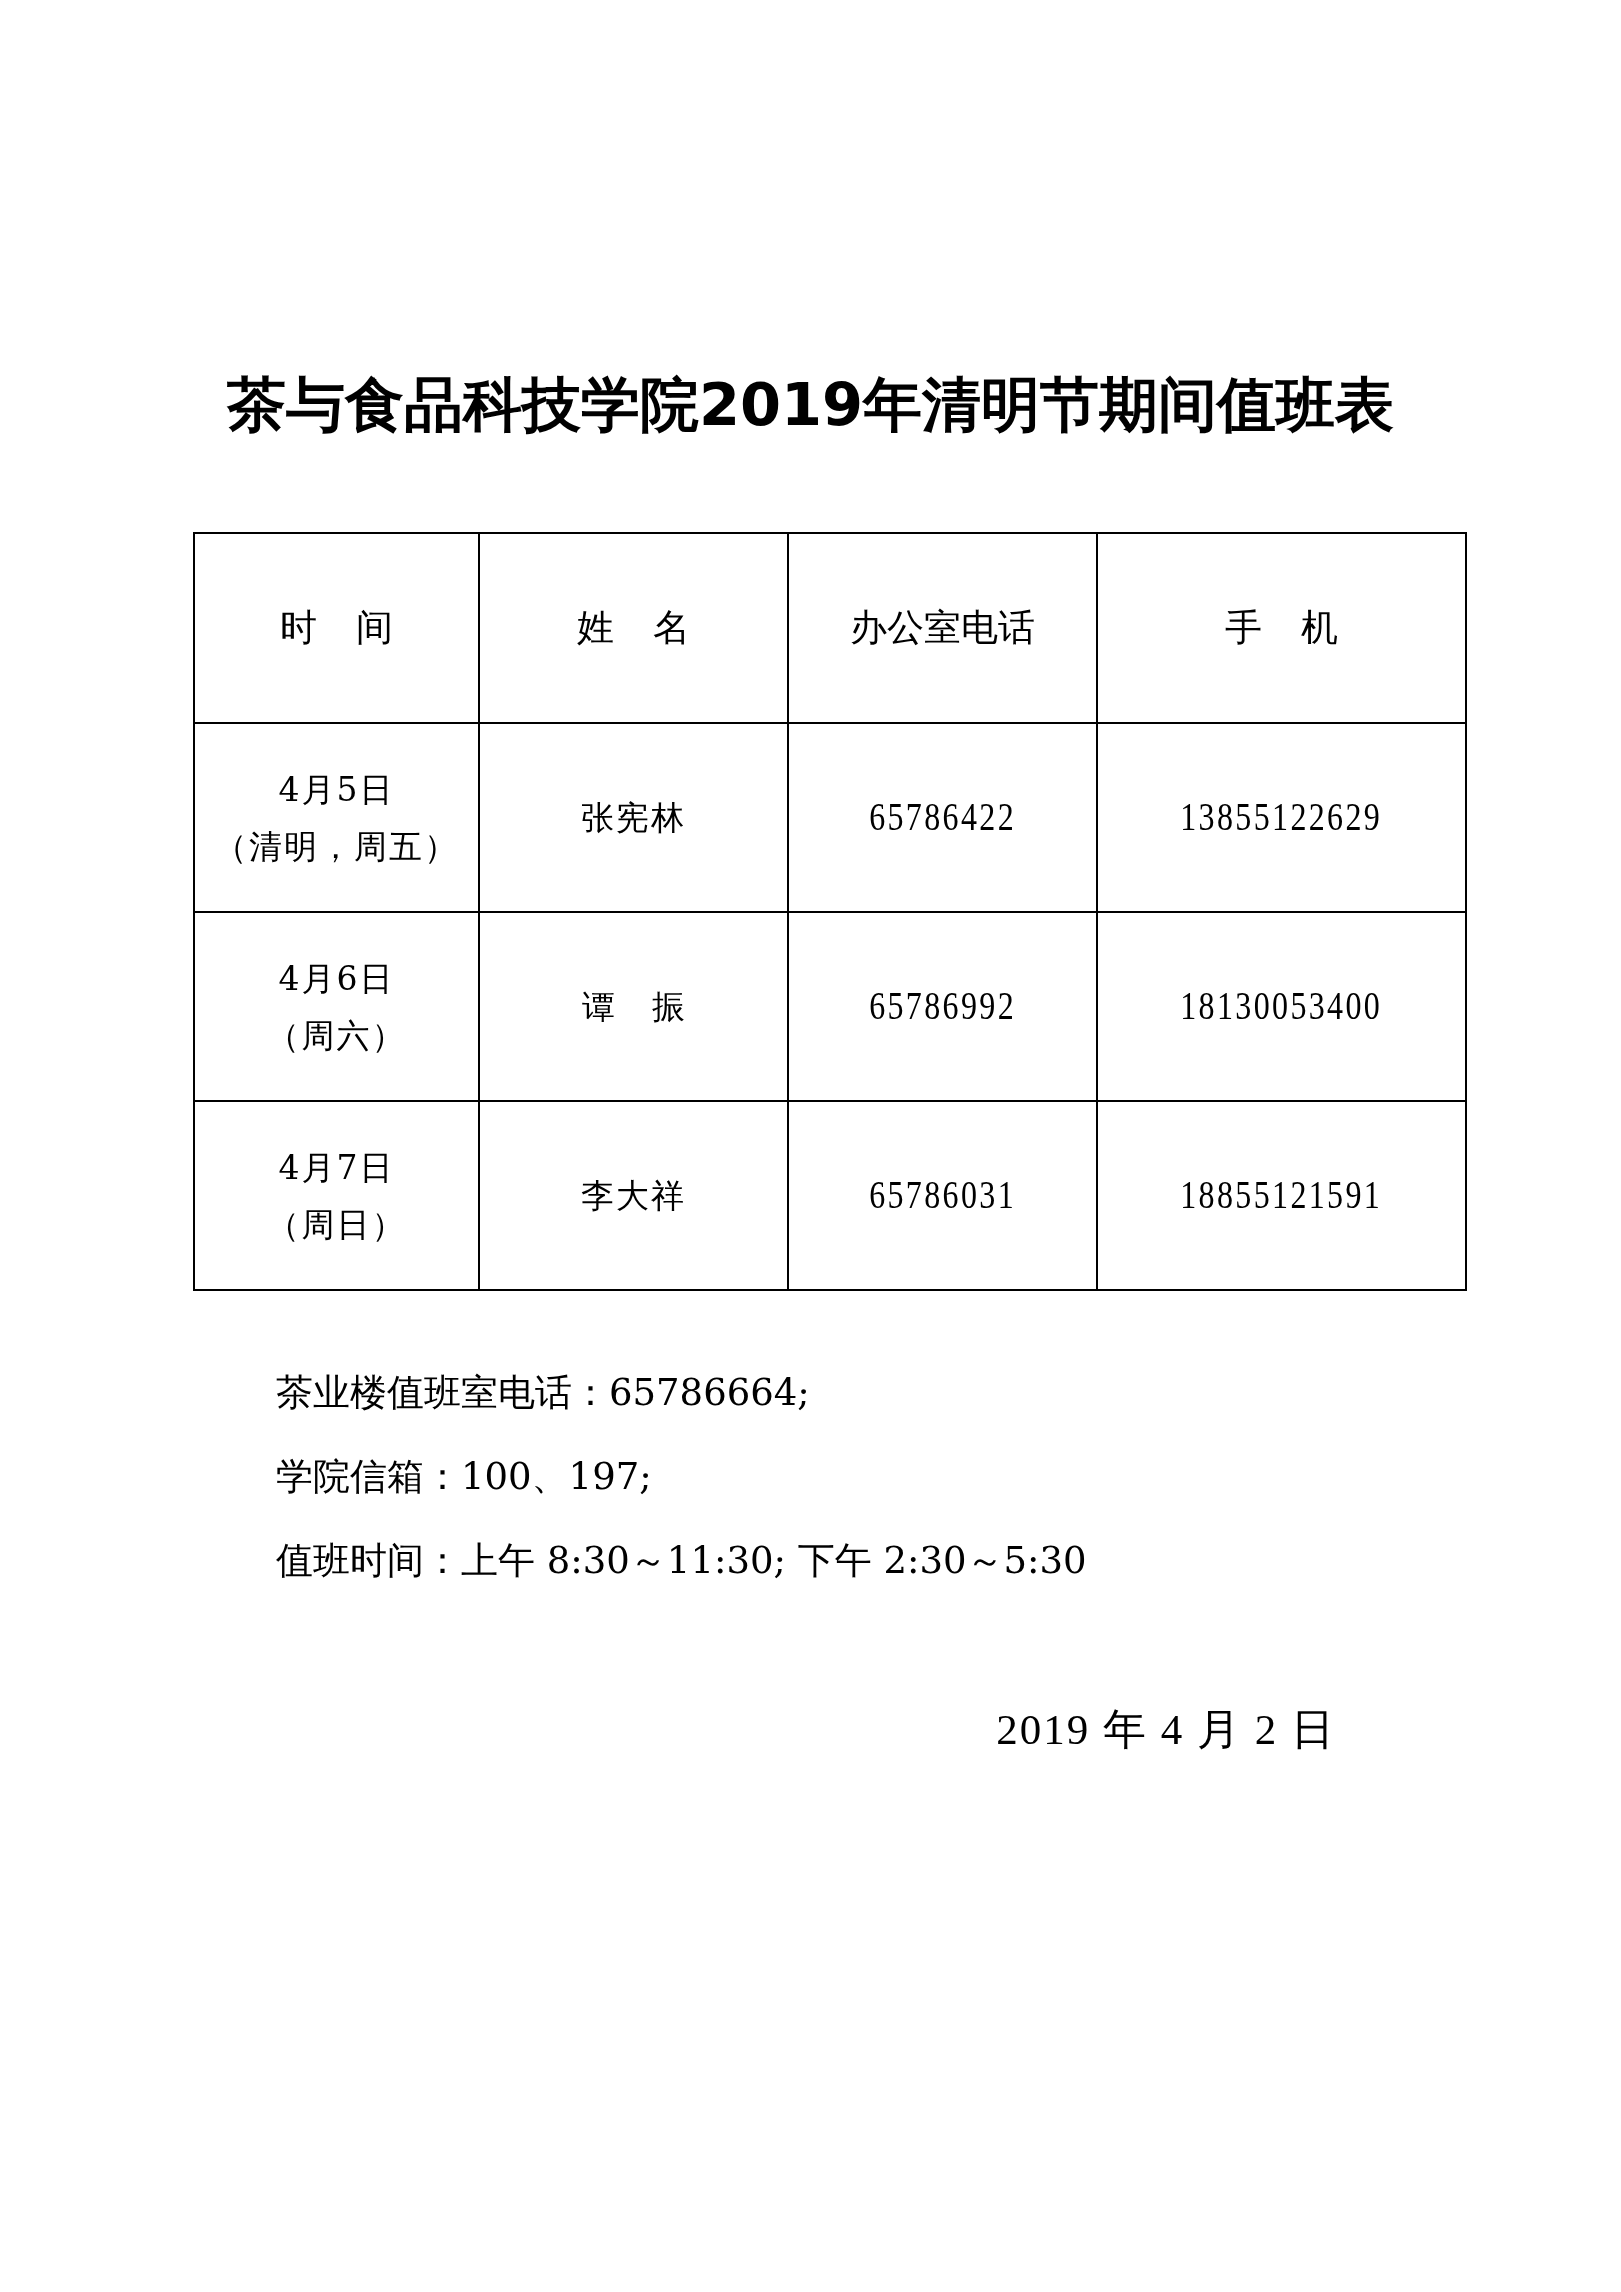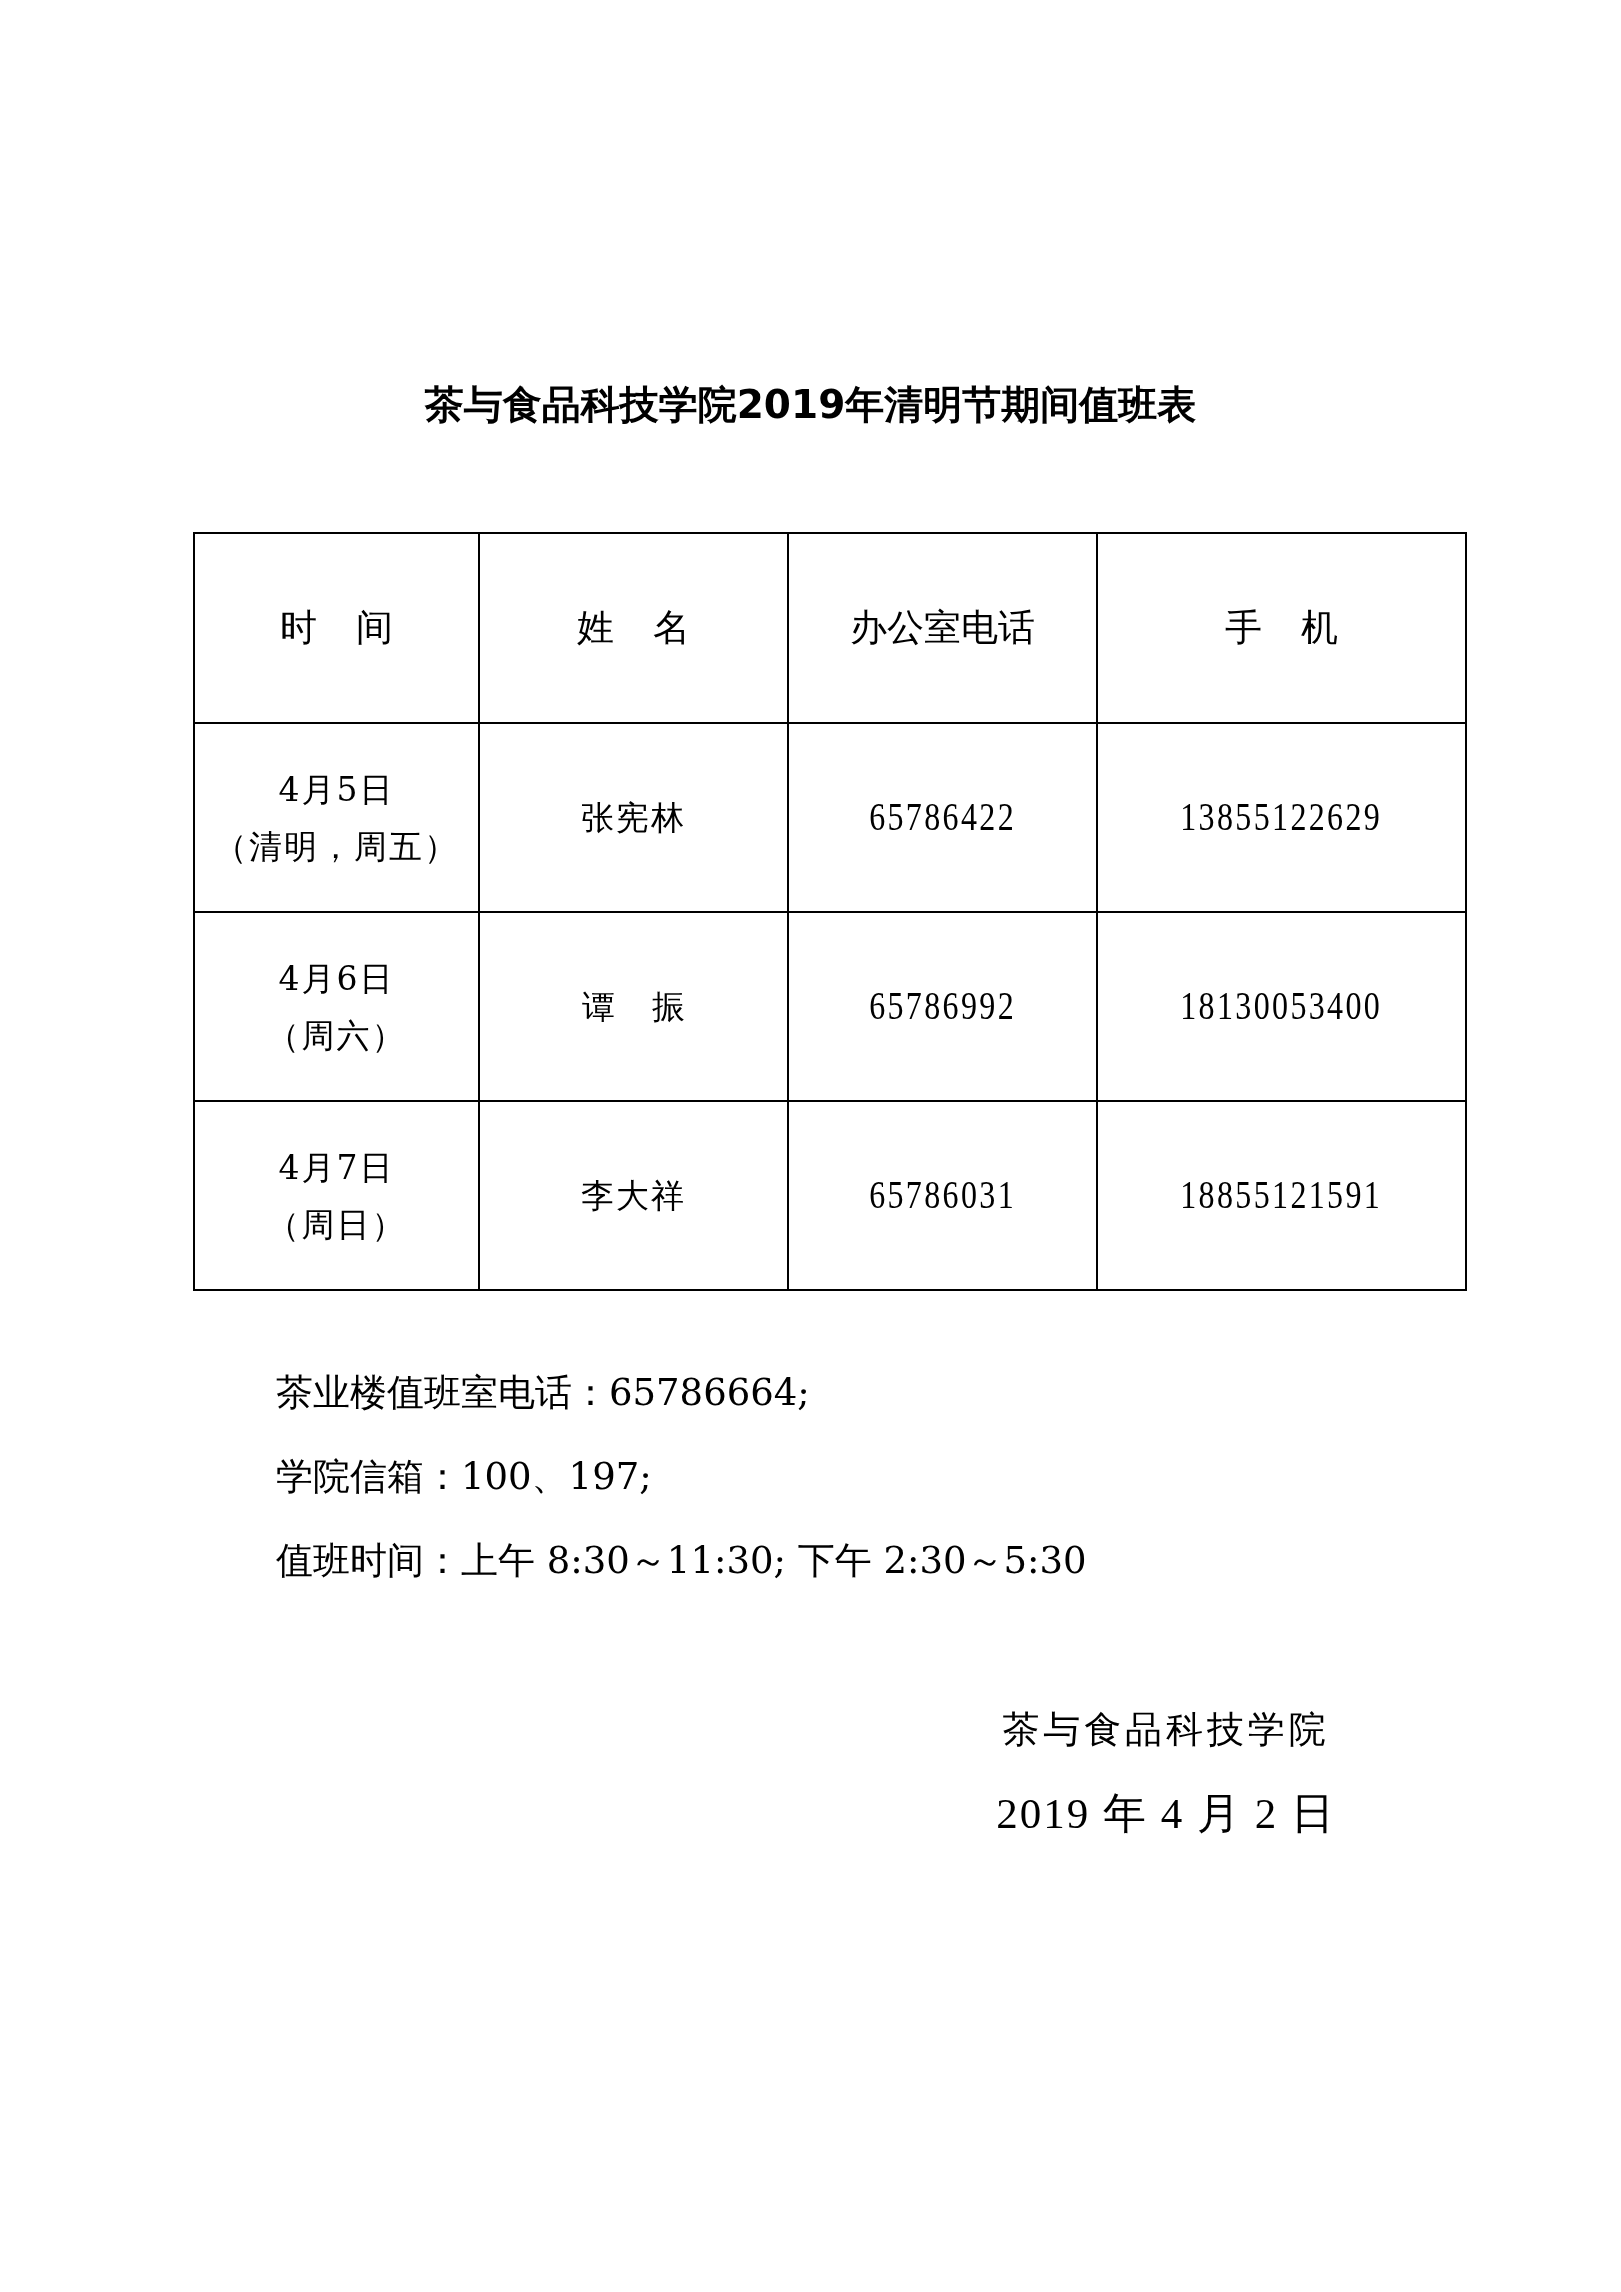--- a/index.html
+++ b/index.html
@@ -1,20 +1,20 @@
 <!DOCTYPE html>
 <html><head>
 <meta charset="utf-8">
 <style>
   html, body { margin: 0; padding: 0; background: #ffffff; }
   body { width: 1621px; height: 2293px; position: relative; overflow: hidden; color: #000; }
   .title {
     position: absolute; left: 0; width: 1621px; top: 375px;
     text-align: center; font-family: "DejaVu Sans", sans-serif; font-weight: bold;
-    font-size: 39px; letter-spacing: 0px; line-height: 59px;
+    font-size: 59px; letter-spacing: 0px; line-height: 59px;
   }
   table.duty {
     position: absolute; left: 193px; top: 532px;
     border-collapse: collapse; table-layout: fixed;
     font-family: "DejaVu Serif", serif;
   }
   table.duty td, table.duty th {
     border: 2.9px solid #000; padding: 7px; text-align: center; vertical-align: middle;
     font-weight: normal; height: 173px;
   }
@@ -85,16 +85,15 @@
 </tbody>
   </table>
 
 <div class="notes">
   <div class="line">茶业楼值班室电话：65786664;</div>
   <div class="line">学院信箱：100、197;</div>
   <div class="line">值班时间：上午 8:30～11:30;  下午 2:30～5:30</div>
 </div>
 
 <div class="sign">
-  <div class="org">茶与食品科技学院</div>
   <div class="date">2019 年 4 月 2 日</div>
 </div>
 
 
 </body></html>

